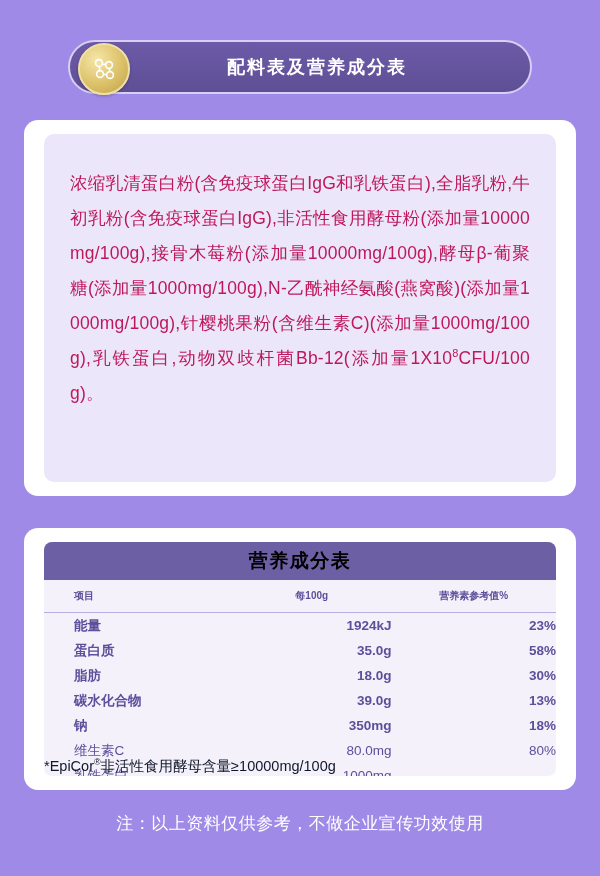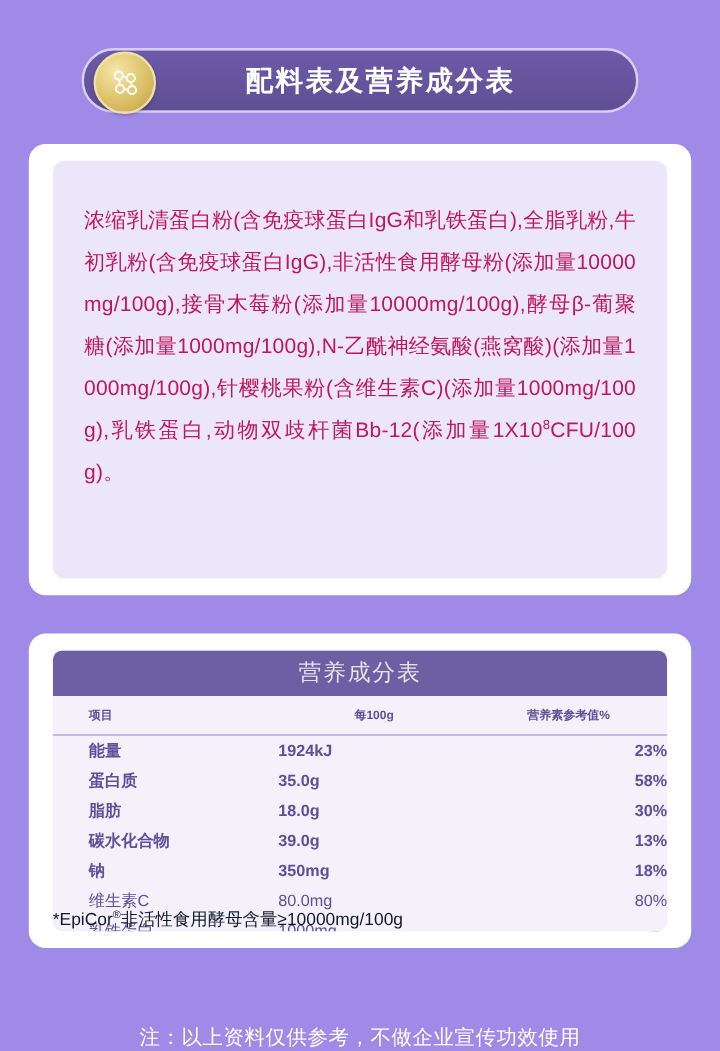--- a/index.html
+++ b/index.html
@@ -38,21 +38,21 @@
     box-sizing: border-box;
     background: linear-gradient(180deg, #6d5aa8 0%, #5e4f95 100%);
     border: 2px solid #d9cff2;
     border-radius: 27px;
     display: flex;
     align-items: center;
     justify-content: center;
   }
   .header-title {
     color: #ffffff;
-    font-size: 23px;
+    font-size: 18px;
     font-weight: bold;
     letter-spacing: 2px;
     padding-left: 34px;
   }
   .header-badge {
     position: absolute;
     left: 10px;
     top: 3px;
     width: 48px;
     height: 48px;
@@ -125,23 +125,23 @@
     overflow: hidden;
   }
   .nutrition-head {
     height: 38px;
     background: #6d5fa3;
     display: flex;
     align-items: center;
     justify-content: center;
   }
   .nutrition-head-title {
-    color: #e5e5e5;
+    color: #000000;
     font-size: 19px;
-    font-weight: normal;
+    font-weight: bold;
     letter-spacing: 1.5px;
   }
   table.nutrition {
     width: 100%;
     border-collapse: collapse;
     table-layout: fixed;
   }
   table.nutrition th {
     color: #5d4f9a;
     font-size: 10px;
@@ -152,21 +152,21 @@
   table.nutrition th.c0 { text-align: left; padding-left: 30px; width: 33%; }
   table.nutrition th.c1 { text-align: center; width: 33%; }
   table.nutrition th.c2 { text-align: center; width: 34%; }
   table.nutrition td {
     color: #5d4f9a;
     font-size: 13.5px;
     font-weight: bold;
     padding: 3.5px 0;
   }
   table.nutrition td.c0 { text-align: left; padding-left: 30px; }
-  table.nutrition td.c1 { text-align: left; }
+  table.nutrition td.c1 { text-align: right; }
   table.nutrition td.c2 { text-align: right; }
   table.nutrition tr.light td { font-weight: normal; }
   .nutrition-note {
     position: absolute;
     left: 20px;
     bottom: 14px;
     color: #0f172a;
     font-size: 14.5px;
   }
   .nutrition-note sup { font-size: 9px; vertical-align: super; }
@@ -174,21 +174,20 @@
   
   .footer {
     position: absolute;
     left: 0;
     top: 812px;
     width: 600px;
     text-align: center;
     color: #ffffff;
     font-size: 17px;
     letter-spacing: 0.5px;
-    margin-top: 41px;
   }
 </style>
 </head>
 <body>
 
 <div class="page">
 
   <div class="header-wrap">
     <div class="header-banner">
       <div class="header-title">配料表及营养成分表</div>

